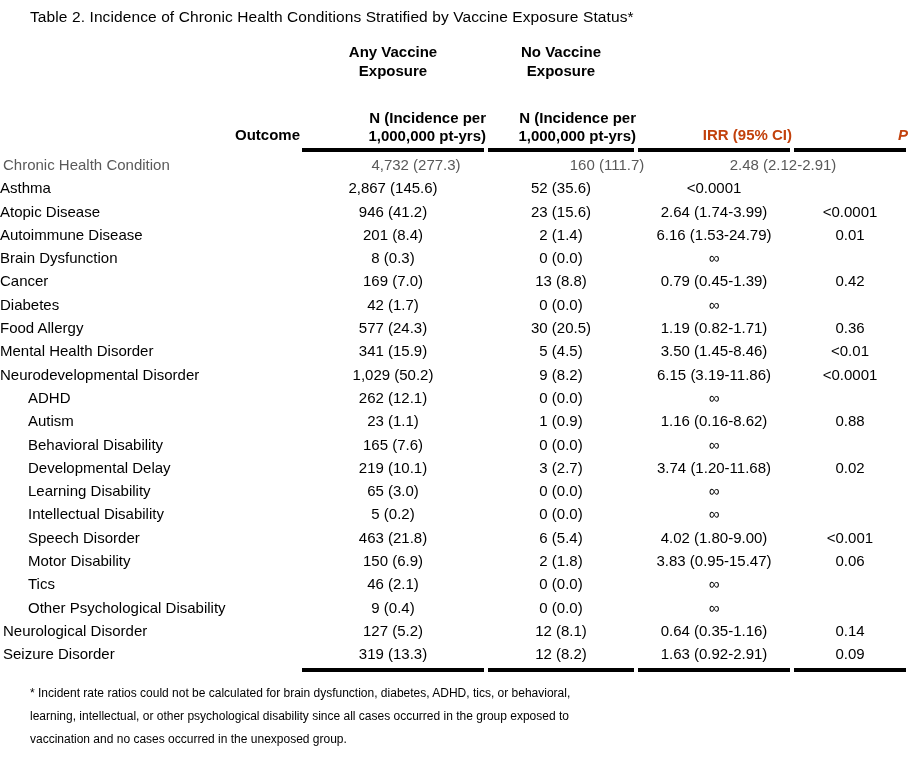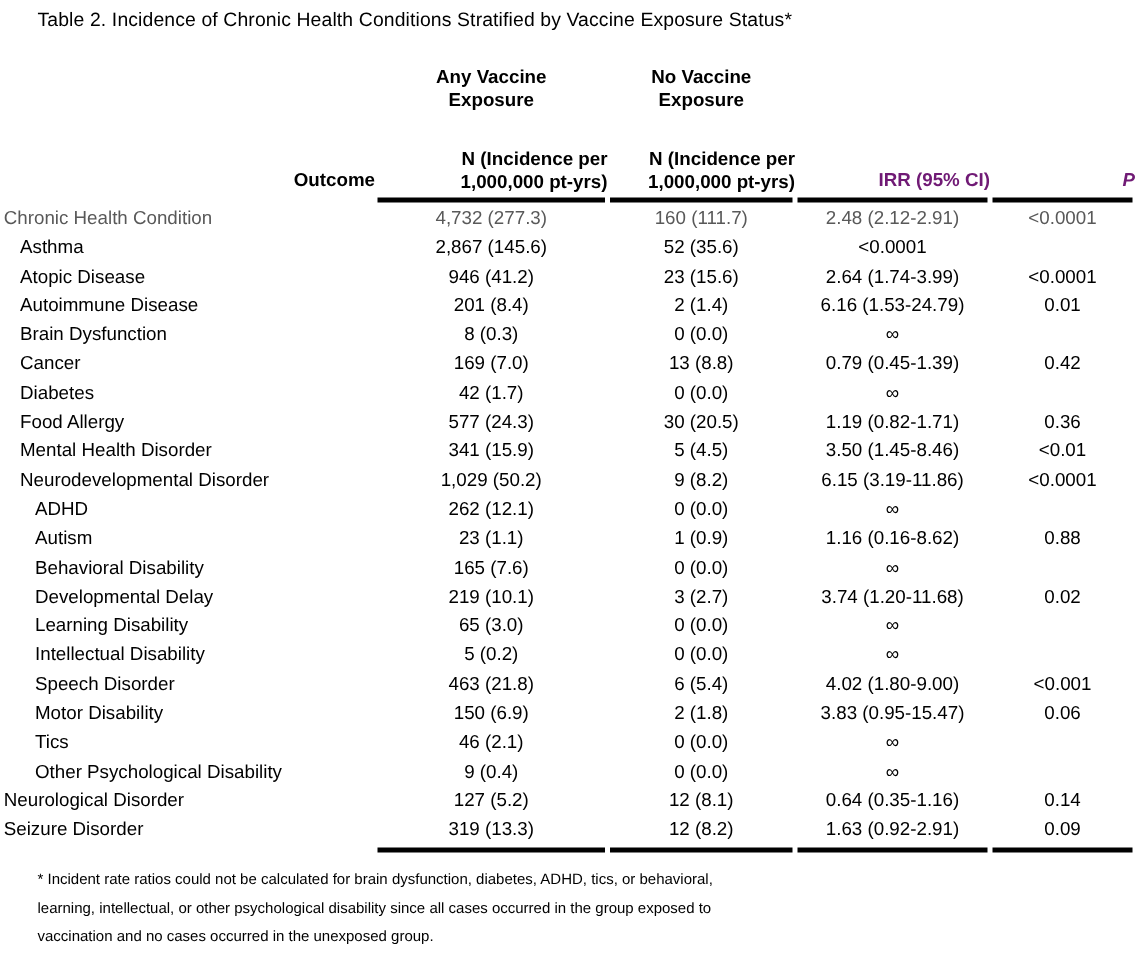--- a/index.html
+++ b/index.html
@@ -14,39 +14,39 @@
     padding:8px 0 0 30px;
     letter-spacing:0.1px;
   }
   .grid-row {
     display:grid;
     grid-template-columns:300px 186px 150px 156px 116px;
   }
   .group-row { margin-top:16px; }
   .group-cell {
     text-align:center; font-weight:bold;
-    font-size:15px; line-height:19px;margin-top:10px;
+    font-size:15px; line-height:19px;
   }
   .colhead-row { margin-top:25px; align-items:end; }
   .colhead {
     text-align:right; font-weight:bold;
     font-size:15px; line-height:18.5px;
   }
   .colhead-outcome { padding-bottom:1px;margin-top:21px; }
-  .irr-head, .p-head { color:#701a75; padding-bottom:1px; }
+  .irr-head, .p-head { color:#c2410c; padding-bottom:1px; }
   .p-head { font-style:italic; }
   .rule-row { margin-top:2px; }
   .rule-row .bar { height:4.5px; background:#000; margin:0 2px; }
   .rule-row .nobar { background:transparent; }
   .tbody { margin-top:1px; }
   .row { height:23.3px; line-height:23.3px; font-size:15px; }
-  .row.muted { color:#595959; }
+  .row.muted { color:#595959;gap:23px; }
   .c-outcome { text-align:left; white-space:nowrap; }
   .ind0 { padding-left:3px; }
-  .ind1 { padding-left:16px; }
+  .ind1 { }
   .ind2 { padding-left:28px; }
   .c-num { text-align:center; white-space:nowrap; }
   .footnote {
     margin:10px 30px 0 30px;
     font-size:12px; line-height:23px;
   }
 </style>
 </head>
 <body>
 

